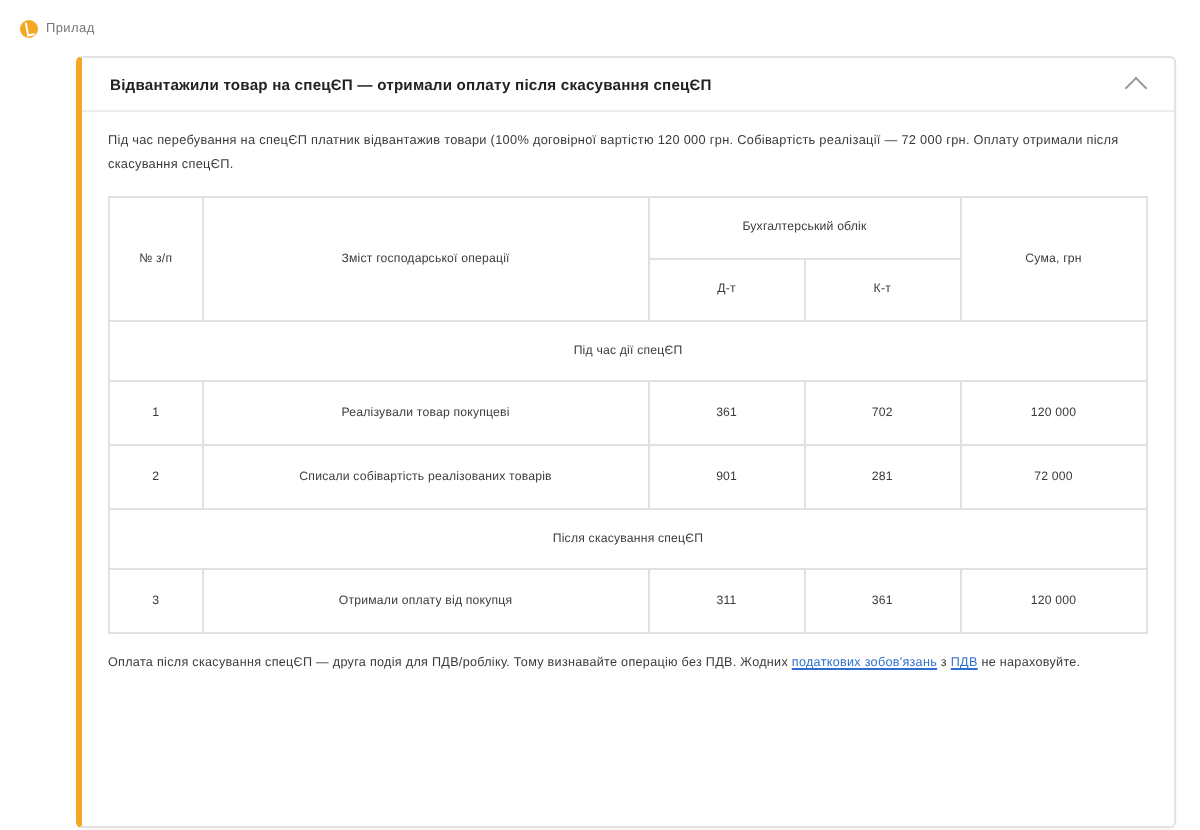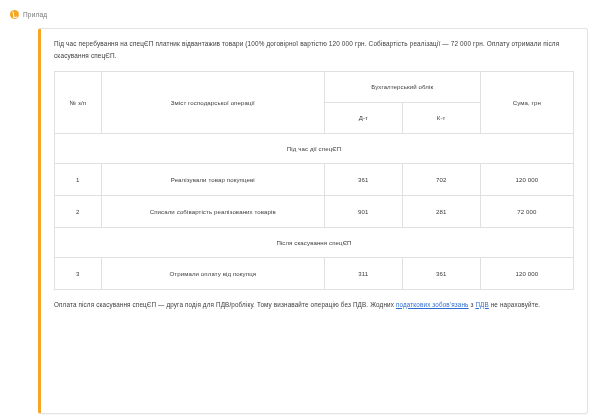--- a/index.html
+++ b/index.html
@@ -168,20 +168,24 @@
 
 <div class="page">
 
   <div class="topbar">
     <span class="dot"></span>
     <span class="brand">Прилад</span>
   </div>
 
   <div class="card">
 
+    <div class="card-header">
+      <div class="card-title">Відвантажили товар на спецЄП — отримали оплату після скасування спецЄП</div>
+      <div class="chevron"></div>
+    </div>
 
     <div class="card-body">
 
       <p class="para">Під час перебування на спецЄП платник відвантажив товари (100% договірної вартістю 120 000 грн. Собівартість реалізації — 72 000 грн. Оплату отримали після скасування спецЄП.</p>
 
       <table class="op">
         <colgroup>
           <col class="col-no">
           <col class="col-desc">
           <col class="col-dt">

